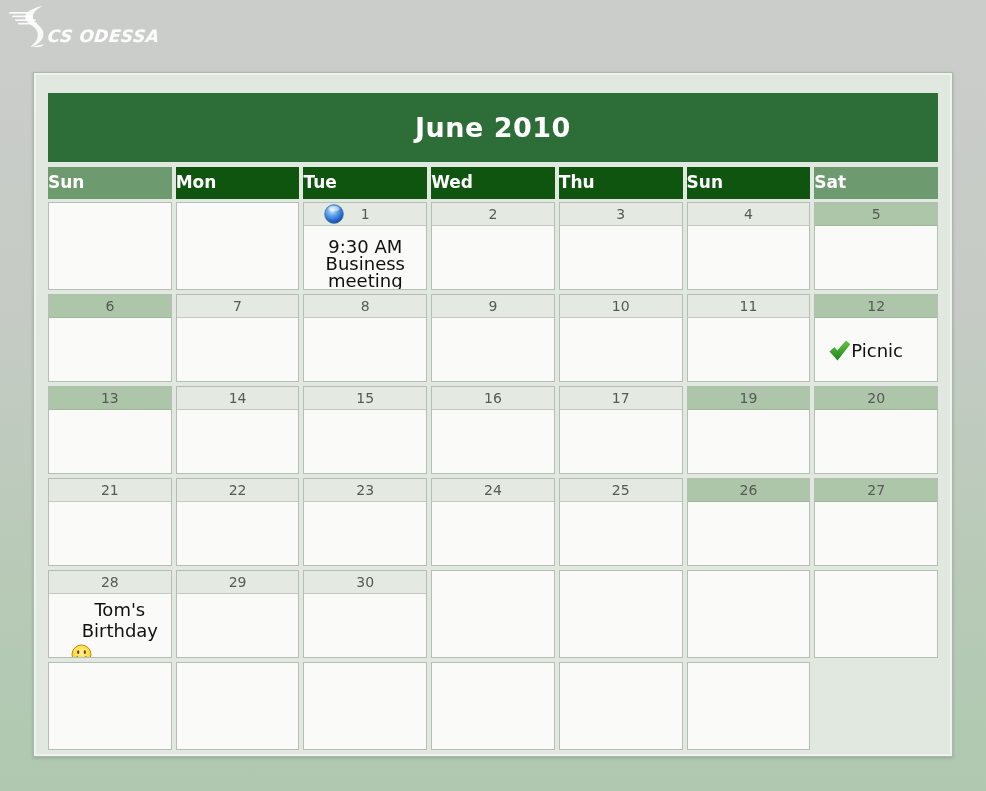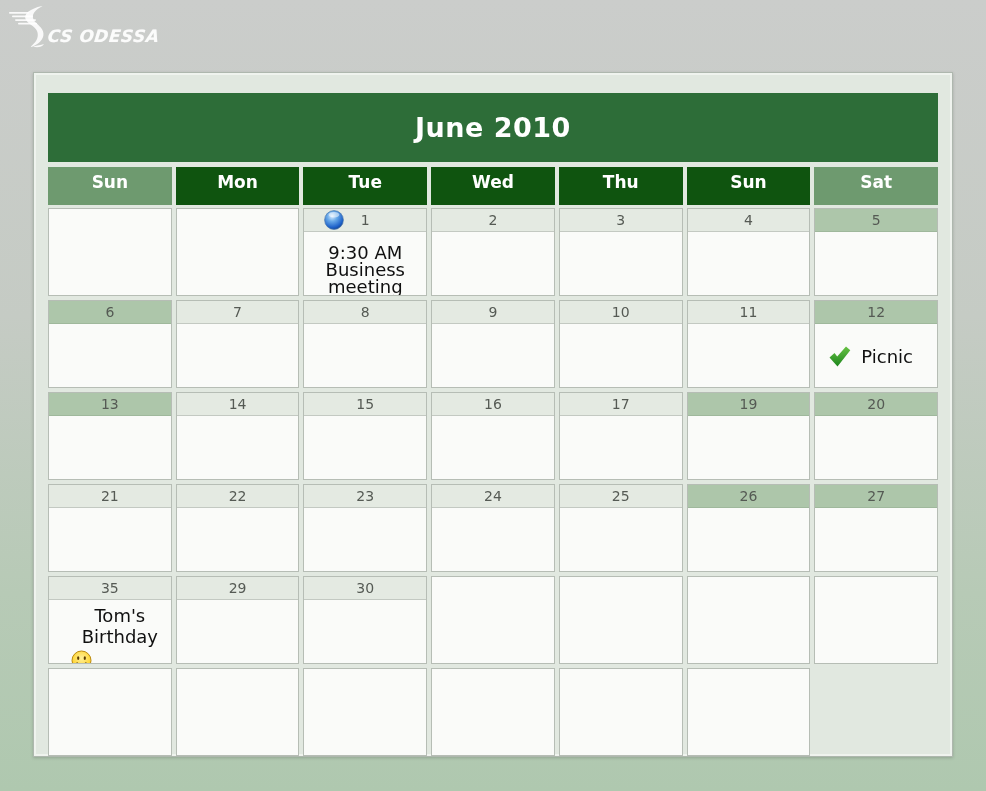--- a/index.html
+++ b/index.html
@@ -26,21 +26,21 @@
   .title-bar{
     margin:20px 14px 0;height:69px;background:#2d6d38;
     display:flex;align-items:center;justify-content:center;
   }
   .title-bar .title{color:#fff;font-size:27px;font-weight:600;letter-spacing:.5px;}
   
   .day-header-row{
     margin:5px 14px 0;display:grid;grid-template-columns:repeat(7,1fr);gap:4px;
   }
   .day-name{
-    height:38px;line-height:30px;text-align:center;color:#fff;
+    height:32px;line-height:30px;color:#fff;
     font-size:17px;font-weight:bold;background:#0f540f;
   }
   .day-name.weekend{background:#6e9a6f;}
   
   .calendar-grid{
     margin:3px 14px 0;display:grid;grid-template-columns:repeat(7,1fr);
     grid-auto-rows:88px;gap:4px;
   }
   .cell{
     background:#fafbf9;border:1px solid #b6bdb5;box-sizing:border-box;
@@ -49,21 +49,21 @@
   .strip{
     position:relative;height:22px;flex:0 0 22px;background:#e4eae2;
     border-bottom:1px solid #c3c9c2;
     display:flex;align-items:center;justify-content:center;
   }
   .strip.weekend{background:#adc6aa;border-bottom-color:#9fb89c;}
   .date-num{font-size:14px;color:#555a54;}
   .strip .icon{position:absolute;left:20px;top:1px;}
   .cell-body{flex:1;position:relative;font-size:18px;color:#101010;}
   .cell-body.ev-center{padding-top:12px;text-align:center;line-height:17px;}
-  .cell-body.ev-left{display:flex;align-items:center;gap:10px;padding-left:13px;padding-top:2px;}
+  .cell-body.ev-left{display:flex;align-items:center;padding-left:13px;padding-top:2px;}
   .cell-body.ev-stacked{padding-top:5px;}
   .cell-body.ev-stacked .ev-line{text-align:center;padding-left:20px;}
   .cell-body.ev-stacked .icon{display:inline-block;margin-left:22px;margin-top:3px;}
   .icon svg{display:block;}
 </style>
 </head>
 <body>
 
 <div class="logo">
   <span class="tornado icon">
@@ -276,21 +276,21 @@
         <div class="cell-body"></div>
       </div>
       <div class="cell">
         <div class="strip weekend">
           <span class="date-num">27</span>
         </div>
         <div class="cell-body"></div>
       </div>
       <div class="cell">
         <div class="strip weekday">
-          <span class="date-num">35</span>
+          <span class="date-num">28</span>
         </div>
         <div class="cell-body ev-stacked"><div class="ev-line">Tom's Birthday</div><span class="icon"><svg width="21" height="21" viewBox="0 0 21 21">
               <defs>
                 <radialGradient id="sm" cx="50%" cy="38%" r="70%">
                   <stop offset="0%" stop-color="#fff09a"></stop>
                   <stop offset="65%" stop-color="#ffd83c"></stop>
                   <stop offset="100%" stop-color="#e8b200"></stop>
                 </radialGradient>
               </defs>
               <circle cx="10.5" cy="10.5" r="9.5" fill="url(#sm)" stroke="#bb8a10" stroke-width="1"></circle>

